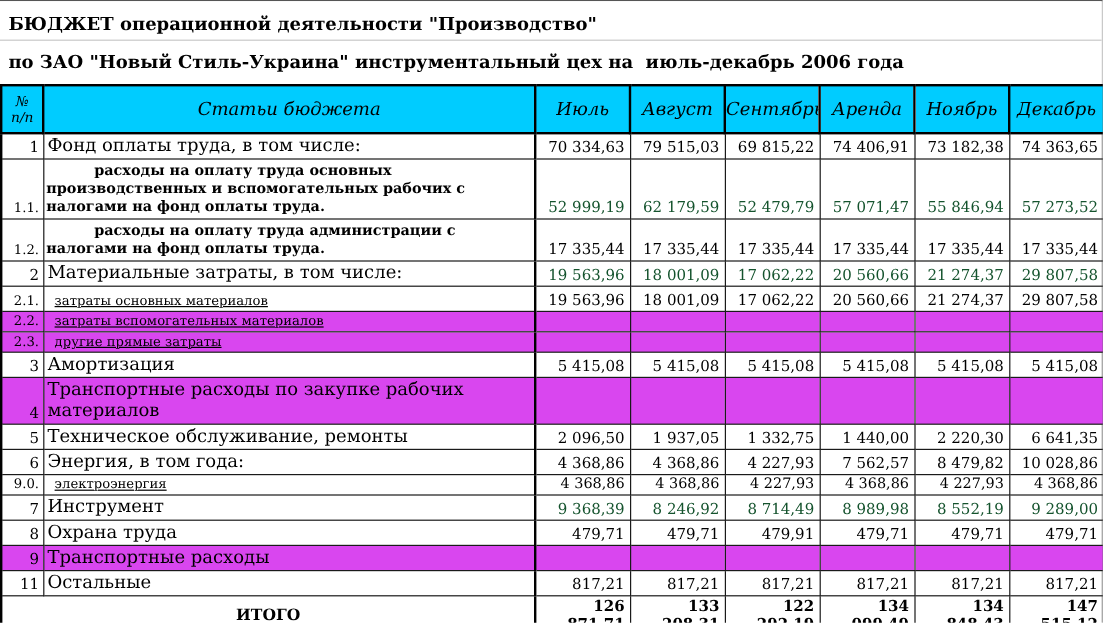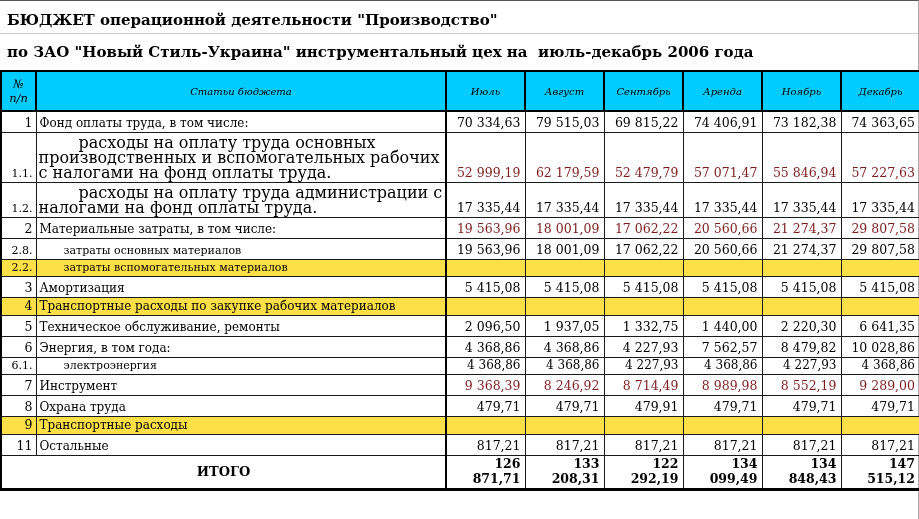--- a/index.html
+++ b/index.html
@@ -15,42 +15,42 @@
   
   table.budget { border-collapse:collapse; table-layout:fixed; width:919px; }
   table.budget col.c-num { width:35px; }
   table.budget col.c-label { width:410px; }
   table.budget col.c-month { width:79px; }
 
   table.budget { border:2px solid #000; border-bottom:3px solid #000; }
   th, td { border:1px solid #1a1a1a; overflow:hidden; }
 
   
-  thead th { background:#00ccff; border:2px solid #000; font-style:italic; font-weight:normal; font-size:10px; text-align:center; vertical-align:middle; height:40px; color:#000; }
+  thead th { background:#00ccff; border:2px solid #000; font-style:italic; font-weight:normal; font-size:15px; text-align:center; vertical-align:middle; height:40px; color:#000; }
   th.h-num { font-size:11.5px; line-height:14px; }
 
   
   td.num-cell { text-align:right; padding-right:3px; font-size:12.5px; vertical-align:bottom; padding-bottom:2px; }
-  td.label-cell { text-align:left; padding-left:3px; font-size:12px; vertical-align:bottom; padding-bottom:2px; border-right:2px solid #000; }
+  td.label-cell { text-align:left; padding-left:3px; font-size:15px; vertical-align:bottom; padding-bottom:2px; border-right:2px solid #000; }
   td.val-cell { text-align:right; padding-right:4px; font-size:12.5px; vertical-align:bottom; padding-bottom:2px; }
 
   tr.row { height:21px; }
   tr.sub { height:17px; }
   tr.subtall { height:21px; }
   tr.short { height:17px; }
   tr.wrap { height:35px; }
   tr.total { height:23px; }
 
   tr.sub td.num-cell, tr.subtall td.num-cell, tr.wrap td.num-cell { font-size:11px; }
-  tr.sub td.label-cell, tr.subtall td.label-cell { font-size:11px; padding-left:27px; }
+  tr.sub td.label-cell, tr.subtall td.label-cell { font-size:11px; padding-left:9px;text-decoration:underline; }
   tr.sub td.val-cell { font-size:12px; }
-  tr.wrap td.label-cell { font-size:16px; line-height:15px; padding:2px 2px 2px 2px; text-indent:40px; vertical-align:middle; white-space:normal; }
-
-  tr.gray td { background:#fde047; }
-  tr.green td.val-cell { color:#7f1d1d; }
+  tr.wrap td.label-cell { font-size:12px; line-height:15px; padding:2px 2px 2px 2px; text-indent:40px; vertical-align:middle; white-space:normal;font-weight:bold; }
+
+  tr.gray td { background:#d946ef; }
+  tr.green td.val-cell { color:#14532d; }
 
   tr.total td { font-weight:bold; font-size:13px; vertical-align:middle; }
   tr.total td.total-label { text-align:center; border-right:2px solid #000; }
   tr.total td.val-cell { font-size:12.5px; }
 </style>
 </head>
 <body>
 
 <div class="page">
 
@@ -97,21 +97,21 @@
           <td class="val-cell">74 363,65</td>
         </tr>
         <tr class="row wrap green">
           <td class="num-cell">1.1.</td>
           <td class="label-cell">расходы на оплату труда основных производственных и вспомогательных рабочих с налогами на фонд оплаты труда.</td>
           <td class="val-cell">52 999,19</td>
           <td class="val-cell">62 179,59</td>
           <td class="val-cell">52 479,79</td>
           <td class="val-cell">57 071,47</td>
           <td class="val-cell">55 846,94</td>
-          <td class="val-cell">57 227,63</td>
+          <td class="val-cell">57 273,52</td>
         </tr>
         <tr class="row wrap">
           <td class="num-cell">1.2.</td>
           <td class="label-cell">расходы на оплату труда администрации с налогами на фонд оплаты труда.</td>
           <td class="val-cell">17 335,44</td>
           <td class="val-cell">17 335,44</td>
           <td class="val-cell">17 335,44</td>
           <td class="val-cell">17 335,44</td>
           <td class="val-cell">17 335,44</td>
           <td class="val-cell">17 335,44</td>
@@ -120,32 +120,42 @@
           <td class="num-cell">2</td>
           <td class="label-cell">Материальные затраты, в том числе:</td>
           <td class="val-cell">19 563,96</td>
           <td class="val-cell">18 001,09</td>
           <td class="val-cell">17 062,22</td>
           <td class="val-cell">20 560,66</td>
           <td class="val-cell">21 274,37</td>
           <td class="val-cell">29 807,58</td>
         </tr>
         <tr class="row subtall">
-          <td class="num-cell">2.8.</td>
+          <td class="num-cell">2.1.</td>
           <td class="label-cell">затраты основных материалов</td>
           <td class="val-cell">19 563,96</td>
           <td class="val-cell">18 001,09</td>
           <td class="val-cell">17 062,22</td>
           <td class="val-cell">20 560,66</td>
           <td class="val-cell">21 274,37</td>
           <td class="val-cell">29 807,58</td>
         </tr>
         <tr class="row sub gray">
           <td class="num-cell">2.2.</td>
           <td class="label-cell">затраты вспомогательных материалов</td>
+          <td class="val-cell"></td>
+          <td class="val-cell"></td>
+          <td class="val-cell"></td>
+          <td class="val-cell"></td>
+          <td class="val-cell"></td>
+          <td class="val-cell"></td>
+        </tr>
+        <tr class="row sub gray">
+          <td class="num-cell">2.3.</td>
+          <td class="label-cell">другие прямые затраты</td>
           <td class="val-cell"></td>
           <td class="val-cell"></td>
           <td class="val-cell"></td>
           <td class="val-cell"></td>
           <td class="val-cell"></td>
           <td class="val-cell"></td>
         </tr>
         <tr class="row ">
           <td class="num-cell">3</td>
           <td class="label-cell">Амортизация</td>
@@ -180,21 +190,21 @@
           <td class="num-cell">6</td>
           <td class="label-cell">Энергия, в том года:</td>
           <td class="val-cell">4 368,86</td>
           <td class="val-cell">4 368,86</td>
           <td class="val-cell">4 227,93</td>
           <td class="val-cell">7 562,57</td>
           <td class="val-cell">8 479,82</td>
           <td class="val-cell">10 028,86</td>
         </tr>
         <tr class="row sub">
-          <td class="num-cell">6.1.</td>
+          <td class="num-cell">9.0.</td>
           <td class="label-cell">электроэнергия</td>
           <td class="val-cell">4 368,86</td>
           <td class="val-cell">4 368,86</td>
           <td class="val-cell">4 227,93</td>
           <td class="val-cell">4 368,86</td>
           <td class="val-cell">4 227,93</td>
           <td class="val-cell">4 368,86</td>
         </tr>
         <tr class="row green">
           <td class="num-cell">7</td>

